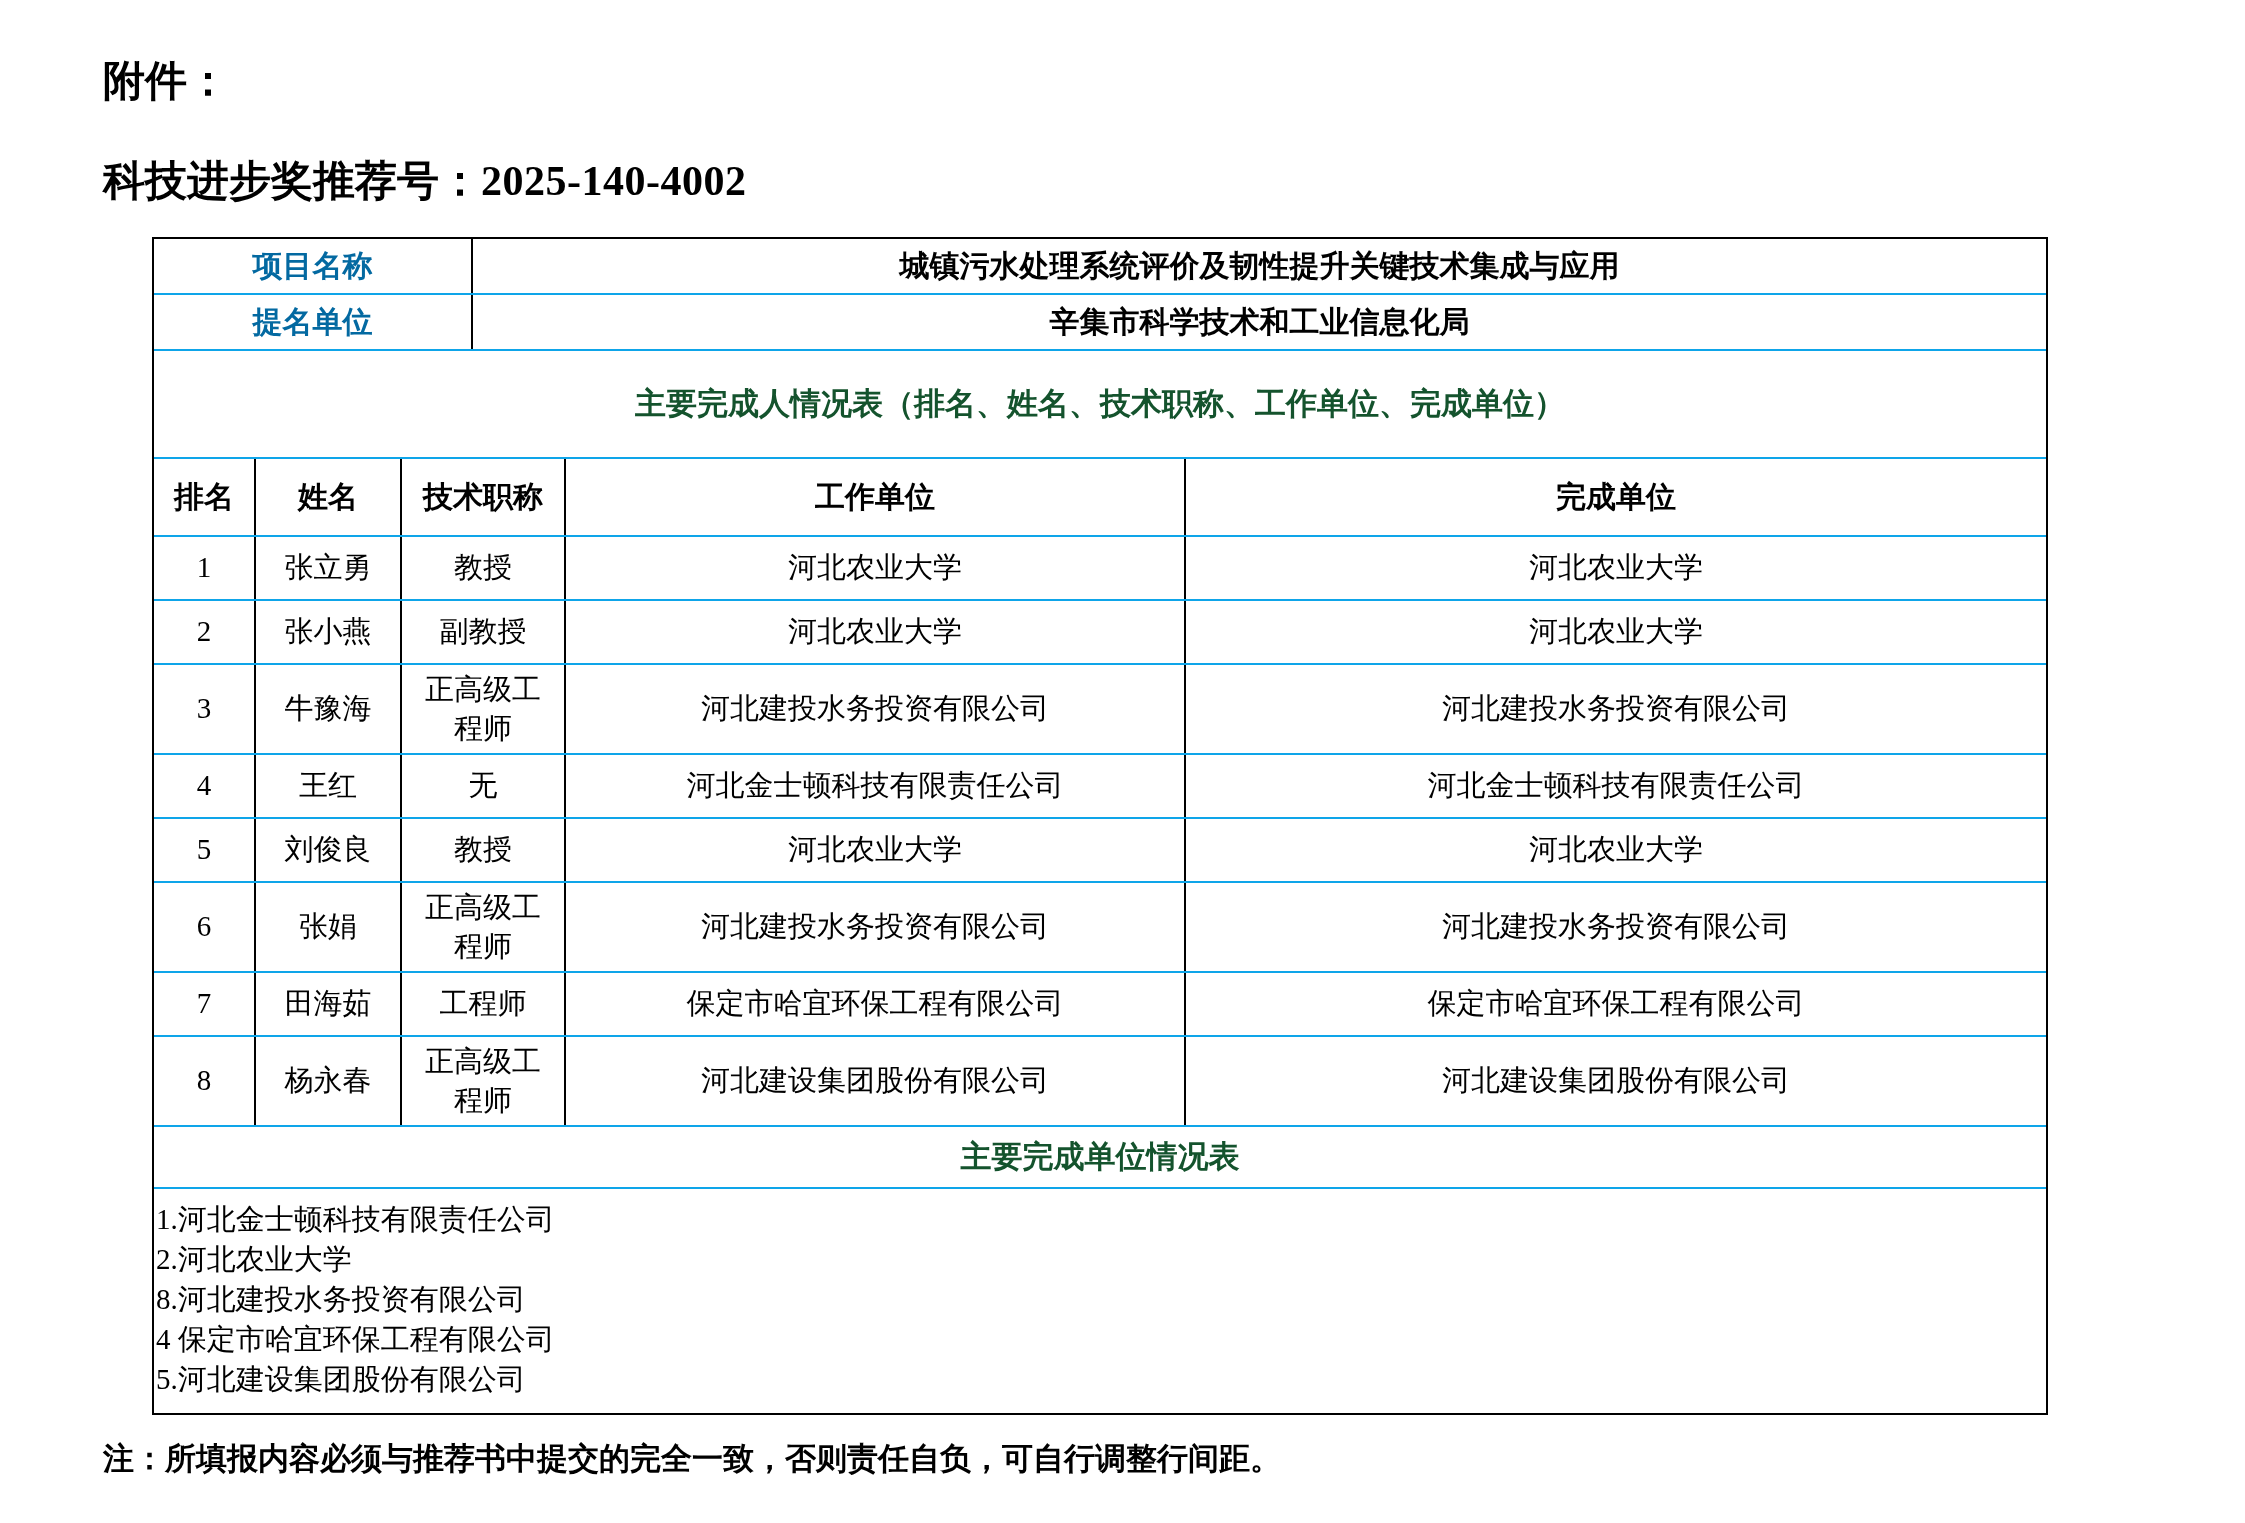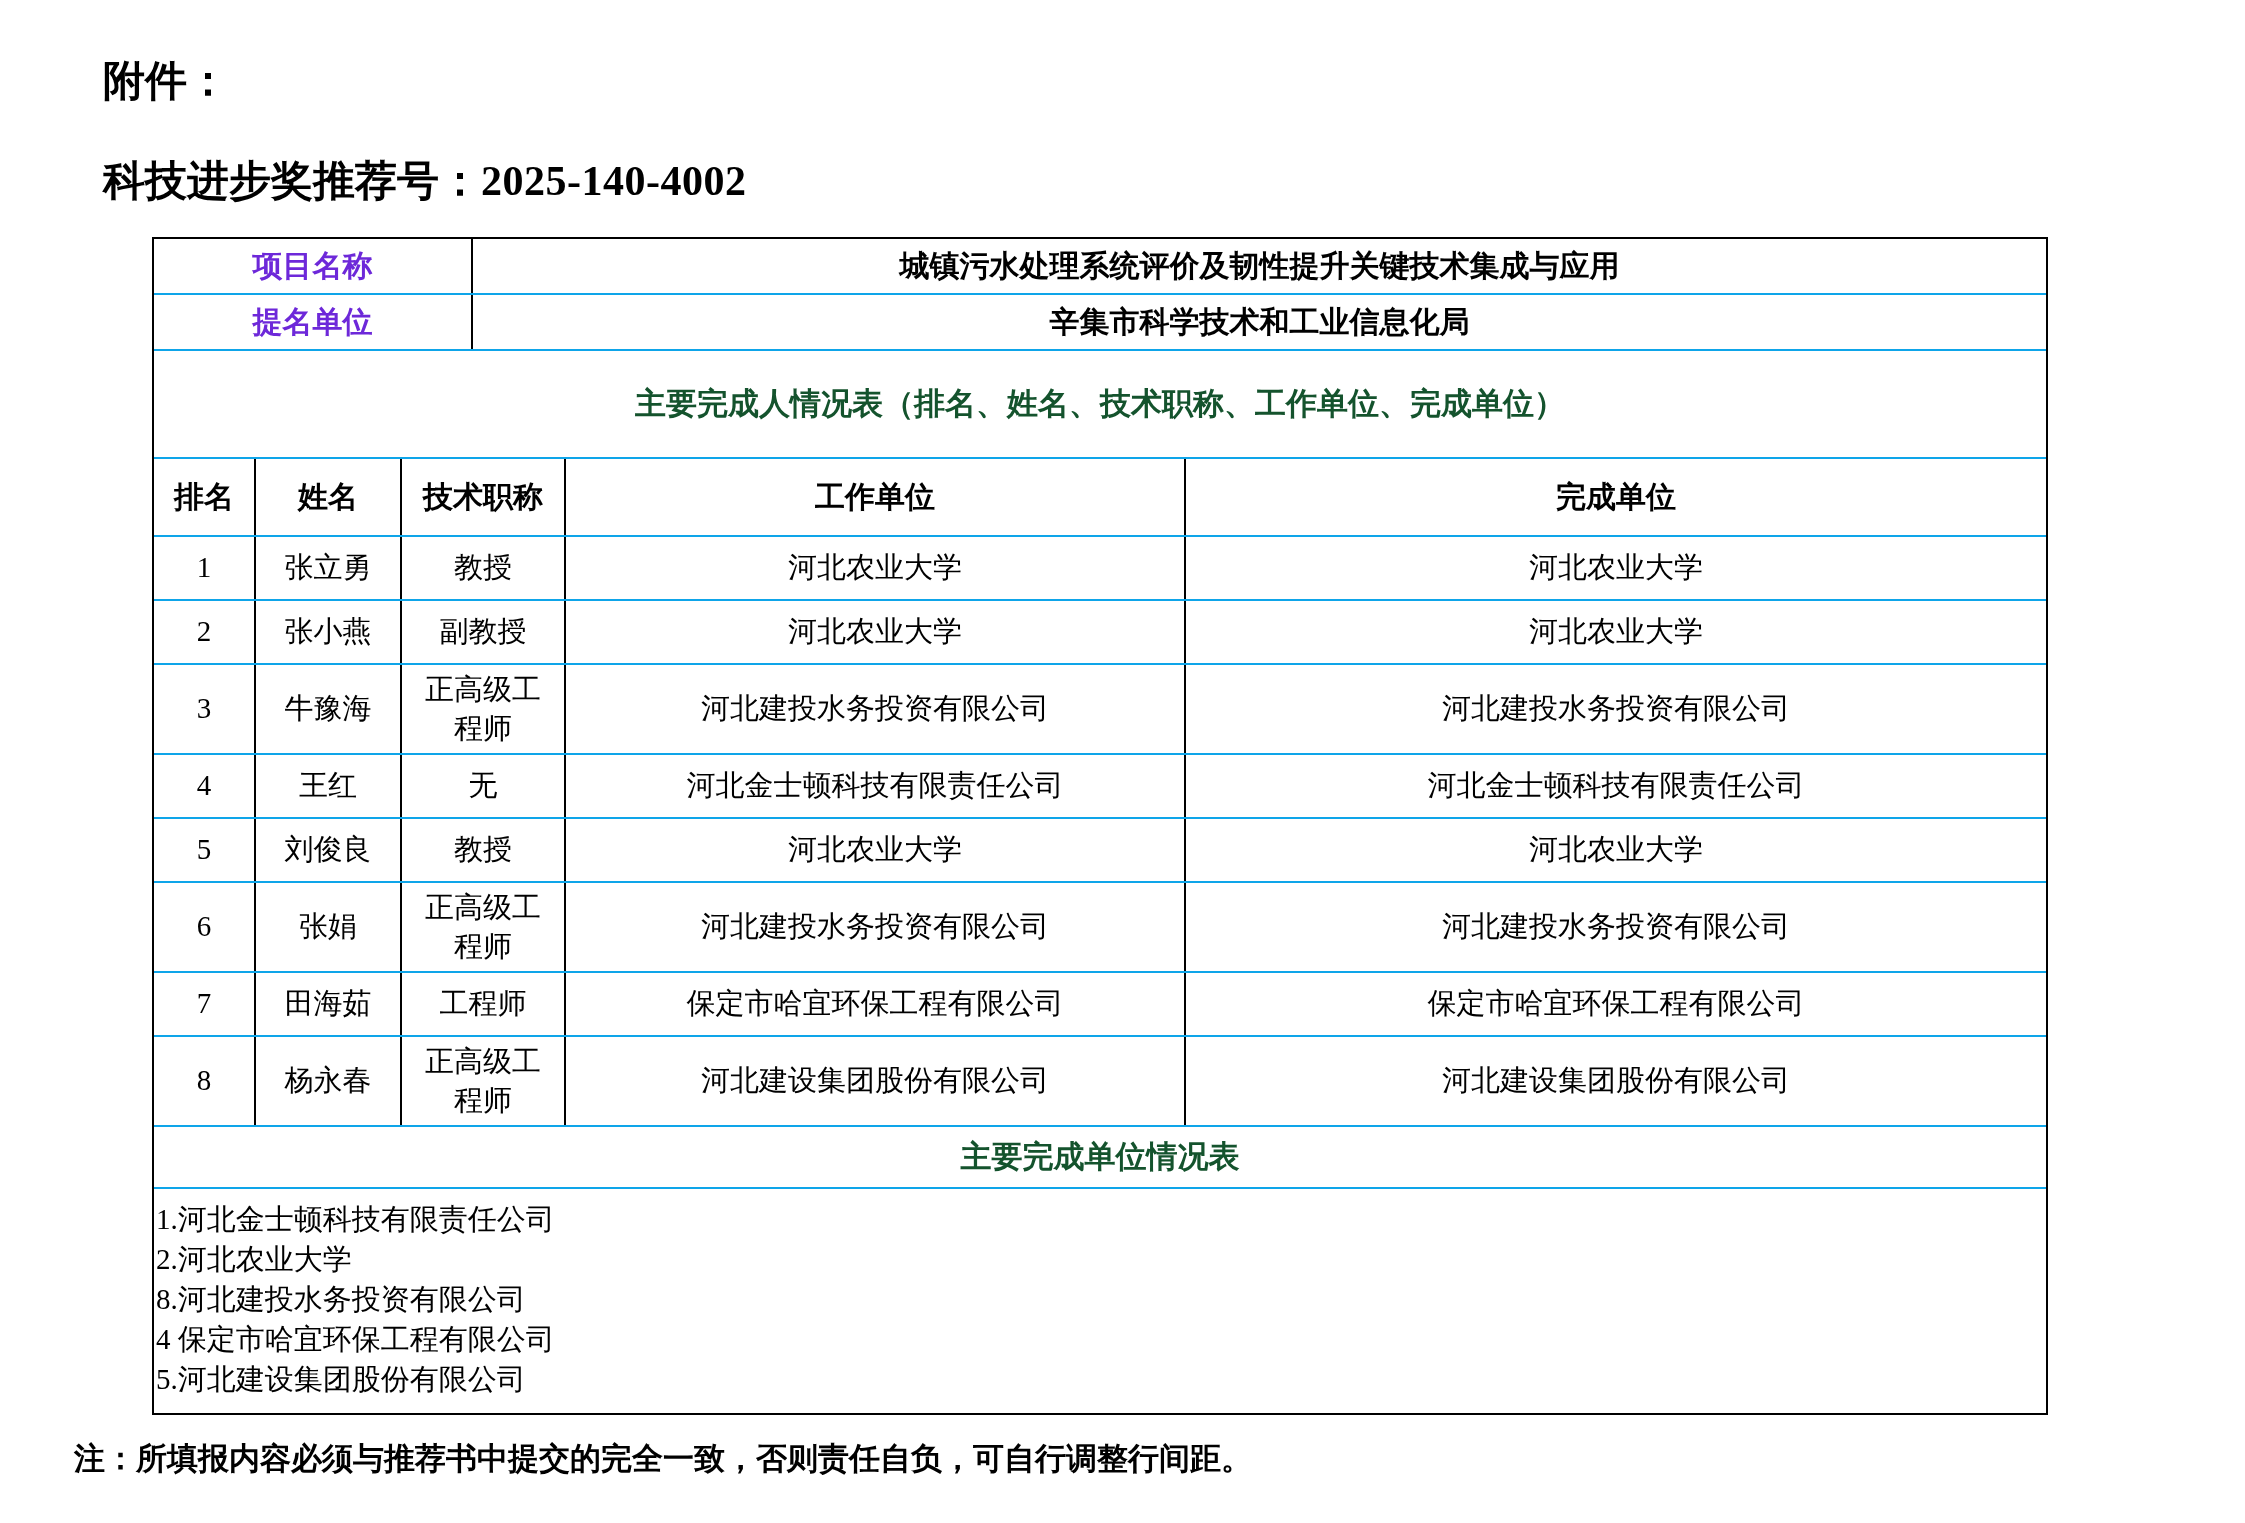--- a/index.html
+++ b/index.html
@@ -31,21 +31,21 @@
   .row { display: flex; border-top: 2px solid #0ea5e9; align-items: stretch; }
   .row:first-child { border-top: none; }
   .cell {
     border-left: 2px solid #000;
     display: flex; align-items: center; justify-content: center;
     text-align: center; box-sizing: border-box;
     line-height: 1.35; padding: 4px 6px;
   }
   .cell:first-child { border-left: none; }
 
-  .red { color: #6d28d9; }
+  .red { color: #0369a1; }
   .bold { font-weight: bold; }
 
   .meta-row { min-height: 54px; }
   .label-cell { width: 317px; font-size: 30px; }
   .value-cell { flex: 1; font-size: 30px; }
 
   .section-title-row {
     min-height: 106px;
     display: flex; align-items: center; justify-content: center;
     color: #14532d; font-weight: bold; font-size: 31px;
@@ -62,21 +62,21 @@
   .c-title { width: 164px; padding: 4px 18px; }
   .c-work { width: 620px; }
   .c-comp { flex: 1; }
 
   .units-row { display: block; padding: 10px 0 14px 2px; }
   .unit-item {
     font-size: 29px; line-height: 40px; text-align: left;
   }
 
   .note {
-    margin-left: 74px; margin-top: 24px;
+    margin-left: 103px; margin-top: 24px;
     font-size: 31px; font-weight: bold; line-height: 1.3;
   }
 </style>
 </head>
 <body>
 
 <div class="page">
 
   <div class="attachment">附件：</div>
 

